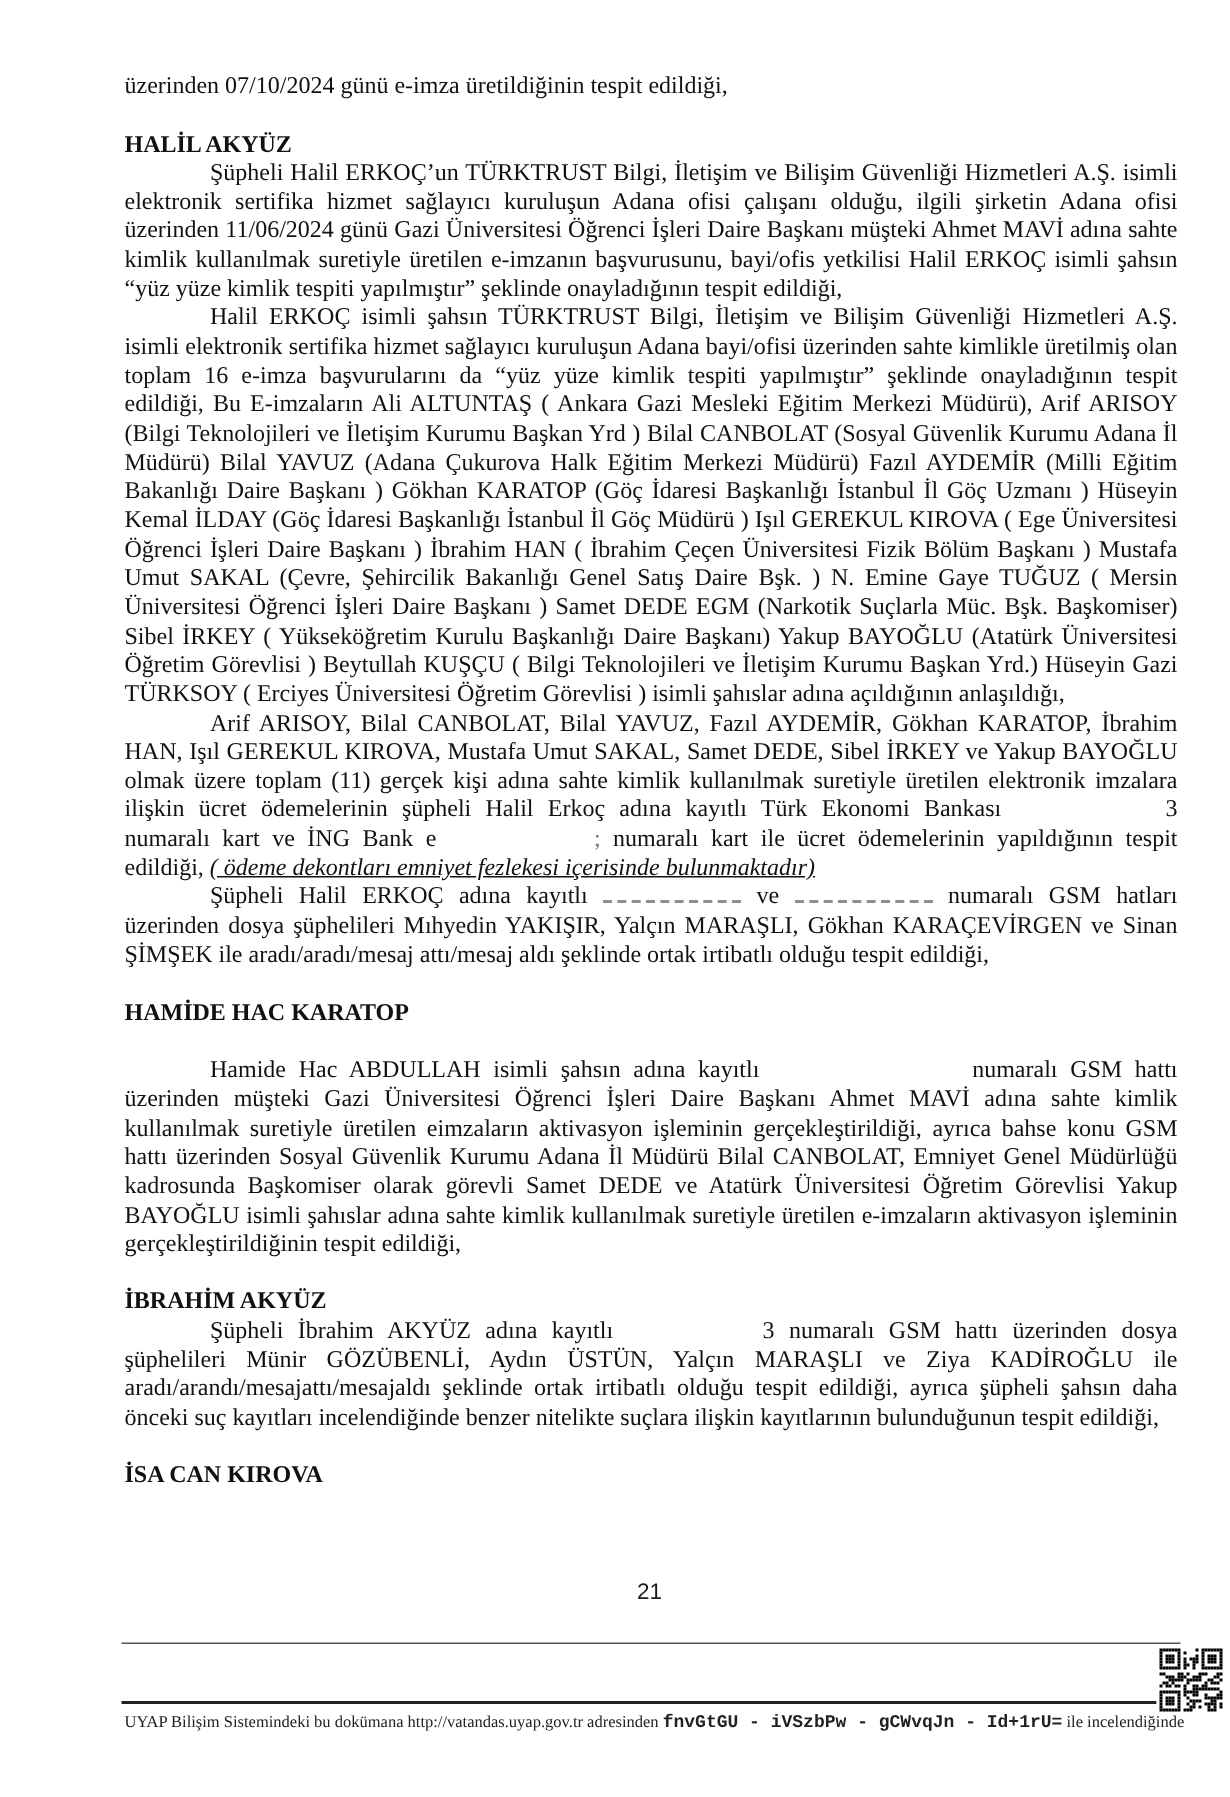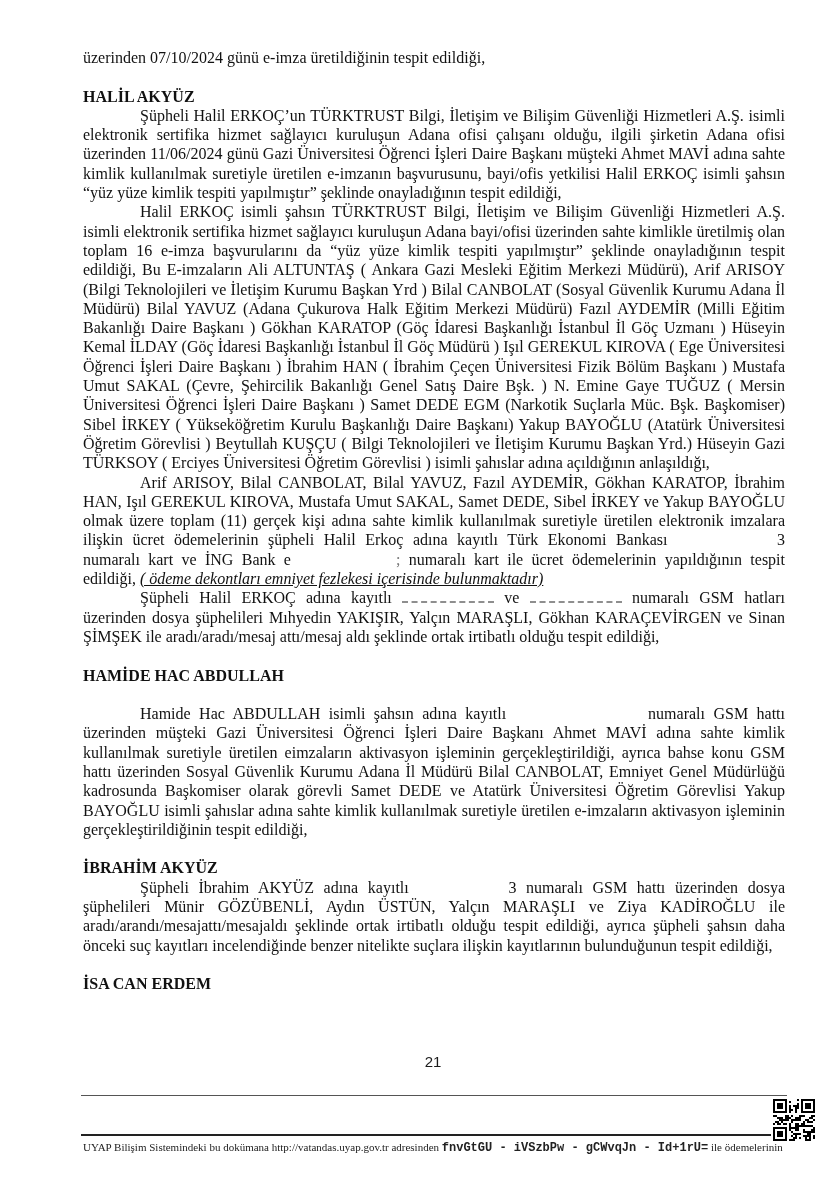--- a/index.html
+++ b/index.html
@@ -89,28 +89,28 @@
 <div class="page">
   <div class="doc-body" id="doc-body">
       <div class="para"><span>üzerinden 07/10/2024 günü e-imza üretildiğinin tespit edildiği,</span></div>
       <div class="gap" style="height: 19.3px;"></div>
       <div class="heading">HALİL AKYÜZ</div>
       <div class="para indent"><span>Şüpheli Halil ERKOÇ’un TÜRKTRUST Bilgi, İletişim ve Bilişim Güvenliği Hizmetleri A.Ş. isimli elektronik sertifika hizmet sağlayıcı kuruluşun Adana ofisi çalışanı olduğu, ilgili şirketin Adana ofisi üzerinden 11/06/2024 günü Gazi Üniversitesi Öğrenci İşleri Daire Başkanı müşteki Ahmet MAVİ adına sahte kimlik kullanılmak suretiyle üretilen e-imzanın başvurusunu, bayi/ofis yetkilisi Halil ERKOÇ isimli şahsın “yüz yüze kimlik tespiti yapılmıştır” şeklinde onayladığının tespit edildiği,</span></div>
       <div class="para indent"><span>Halil ERKOÇ isimli şahsın TÜRKTRUST Bilgi, İletişim ve Bilişim Güvenliği Hizmetleri A.Ş. isimli elektronik sertifika hizmet sağlayıcı kuruluşun Adana bayi/ofisi üzerinden sahte kimlikle üretilmiş olan toplam 16 e-imza başvurularını da “yüz yüze kimlik tespiti yapılmıştır” şeklinde onayladığının tespit edildiği, Bu E-imzaların Ali ALTUNTAŞ ( Ankara Gazi Mesleki Eğitim Merkezi Müdürü), Arif ARISOY (Bilgi Teknolojileri ve İletişim Kurumu Başkan Yrd ) Bilal CANBOLAT (Sosyal Güvenlik Kurumu Adana İl Müdürü) Bilal YAVUZ (Adana Çukurova Halk Eğitim Merkezi Müdürü) Fazıl AYDEMİR (Milli Eğitim Bakanlığı Daire Başkanı ) Gökhan KARATOP (Göç İdaresi Başkanlığı İstanbul İl Göç Uzmanı ) Hüseyin Kemal İLDAY (Göç İdaresi Başkanlığı İstanbul İl Göç Müdürü ) Işıl GEREKUL KIROVA ( Ege Üniversitesi Öğrenci İşleri Daire Başkanı ) İbrahim HAN ( İbrahim Çeçen Üniversitesi Fizik Bölüm Başkanı ) Mustafa Umut SAKAL (Çevre, Şehircilik Bakanlığı Genel Satış Daire Bşk. ) N. Emine Gaye TUĞUZ ( Mersin Üniversitesi Öğrenci İşleri Daire Başkanı ) Samet DEDE EGM (Narkotik Suçlarla Müc. Bşk. Başkomiser) Sibel İRKEY ( Yükseköğretim Kurulu Başkanlığı Daire Başkanı) Yakup BAYOĞLU (Atatürk Üniversitesi Öğretim Görevlisi ) Beytullah KUŞÇU ( Bilgi Teknolojileri ve İletişim Kurumu Başkan Yrd.) Hüseyin Gazi TÜRKSOY ( Erciyes Üniversitesi Öğretim Görevlisi ) isimli şahıslar adına açıldığının anlaşıldığı,</span></div>
       <div class="para indent"><span>Arif ARISOY, Bilal CANBOLAT, Bilal YAVUZ, Fazıl AYDEMİR, Gökhan KARATOP, İbrahim HAN, Işıl GEREKUL KIROVA, Mustafa Umut SAKAL, Samet DEDE, Sibel İRKEY ve Yakup BAYOĞLU olmak üzere toplam (11) gerçek kişi adına sahte kimlik kullanılmak suretiyle üretilen elektronik imzalara ilişkin ücret ödemelerinin şüpheli Halil Erkoç adına kayıtlı Türk Ekonomi Bankası </span><span class="redact" style="width: 100px;"></span><span>3 numaralı kart ve İNG Bank e</span><span class="redact" style="width: 105px;"></span><span class="faint">;</span><span> numaralı kart ile ücret ödemelerinin yapıldığının tespit edildiği, </span><span class="italic">( ödeme dekontları emniyet fezlekesi içerisinde bulunmaktadır)</span></div>
       <div class="para indent"><span>Şüpheli Halil ERKOÇ adına kayıtlı </span><span class="redact dots" style="width: 92px;"></span><span> ve </span><span class="redact dots" style="width: 92px;"></span><span> numaralı GSM hatları üzerinden dosya şüphelileri Mıhyedin YAKIŞIR, Yalçın MARAŞLI, Gökhan KARAÇEVİRGEN ve Sinan ŞİMŞEK ile aradı/aradı/mesaj attı/mesaj aldı şeklinde ortak irtibatlı olduğu tespit edildiği,</span></div>
       <div class="gap" style="height: 19.3px;"></div>
-      <div class="heading">HAMİDE HAC ABDULLAH</div>
+      <div class="heading">HAMİDE HAC KARATOP</div>
       <div class="gap" style="height: 19.3px;"></div>
       <div class="para indent"><span>Hamide Hac ABDULLAH isimli şahsın adına kayıtlı </span><span class="redact" style="width: 125px;"></span><span> numaralı GSM hattı üzerinden müşteki Gazi Üniversitesi Öğrenci İşleri Daire Başkanı Ahmet MAVİ adına sahte kimlik kullanılmak suretiyle üretilen eimzaların aktivasyon işleminin gerçekleştirildiği, ayrıca bahse konu GSM hattı üzerinden Sosyal Güvenlik Kurumu Adana İl Müdürü Bilal CANBOLAT, Emniyet Genel Müdürlüğü kadrosunda Başkomiser olarak görevli Samet DEDE ve Atatürk Üniversitesi Öğretim Görevlisi Yakup BAYOĞLU isimli şahıslar adına sahte kimlik kullanılmak suretiyle üretilen e-imzaların aktivasyon işleminin gerçekleştirildiğinin tespit edildiği,</span></div>
       <div class="gap" style="height: 19.3px;"></div>
       <div class="heading">İBRAHİM AKYÜZ</div>
       <div class="para indent"><span>Şüpheli İbrahim AKYÜZ adına kayıtlı </span><span class="redact" style="width: 90px;"></span><span>3 numaralı GSM hattı üzerinden dosya şüphelileri Münir GÖZÜBENLİ, Aydın ÜSTÜN, Yalçın MARAŞLI ve Ziya KADİROĞLU ile aradı/arandı/mesajattı/mesajaldı şeklinde ortak irtibatlı olduğu tespit edildiği, ayrıca şüpheli şahsın daha önceki suç kayıtları incelendiğinde benzer nitelikte suçlara ilişkin kayıtlarının bulunduğunun tespit edildiği,</span></div>
       <div class="gap" style="height: 19.3px;"></div>
-      <div class="heading">İSA CAN ERDEM</div>
+      <div class="heading">İSA CAN KIROVA</div>
     </div>
 
   <div class="page-number">21</div>
 
   <div class="footer-rule-thin"></div>
   <div class="footer-rule"></div>
 
   <svg class="qr" id="qr" viewBox="0 0 46 46" xmlns="http://www.w3.org/2000/svg">
       <rect x="0" y="0" width="46" height="46" fill="#ffffff"></rect>
       <rect x="2" y="2" width="2" height="2" fill="#000000"></rect>
@@ -329,15 +329,15 @@
       <rect x="42" y="40" width="2" height="2" fill="#000000"></rect>
       <rect x="18" y="42" width="2" height="2" fill="#000000"></rect>
       <rect x="20" y="42" width="2" height="2" fill="#000000"></rect>
       <rect x="22" y="42" width="2" height="2" fill="#000000"></rect>
       <rect x="34" y="42" width="2" height="2" fill="#000000"></rect>
       <rect x="36" y="42" width="2" height="2" fill="#000000"></rect>
       <rect x="38" y="42" width="2" height="2" fill="#000000"></rect>
     </svg>
 
   <div class="footer-text">
-    <span>UYAP Bilişim Sistemindeki bu dokümana http://vatandas.uyap.gov.tr adresinden </span><span class="code">fnvGtGU - iVSzbPw - gCWvqJn - Id+1rU=</span><span> ile ödemelerinin</span>
+    <span>UYAP Bilişim Sistemindeki bu dokümana http://vatandas.uyap.gov.tr adresinden </span><span class="code">fnvGtGU - iVSzbPw - gCWvqJn - Id+1rU=</span><span> ile incelendiğinde</span>
   </div>
 </div>
 
 </body></html>

